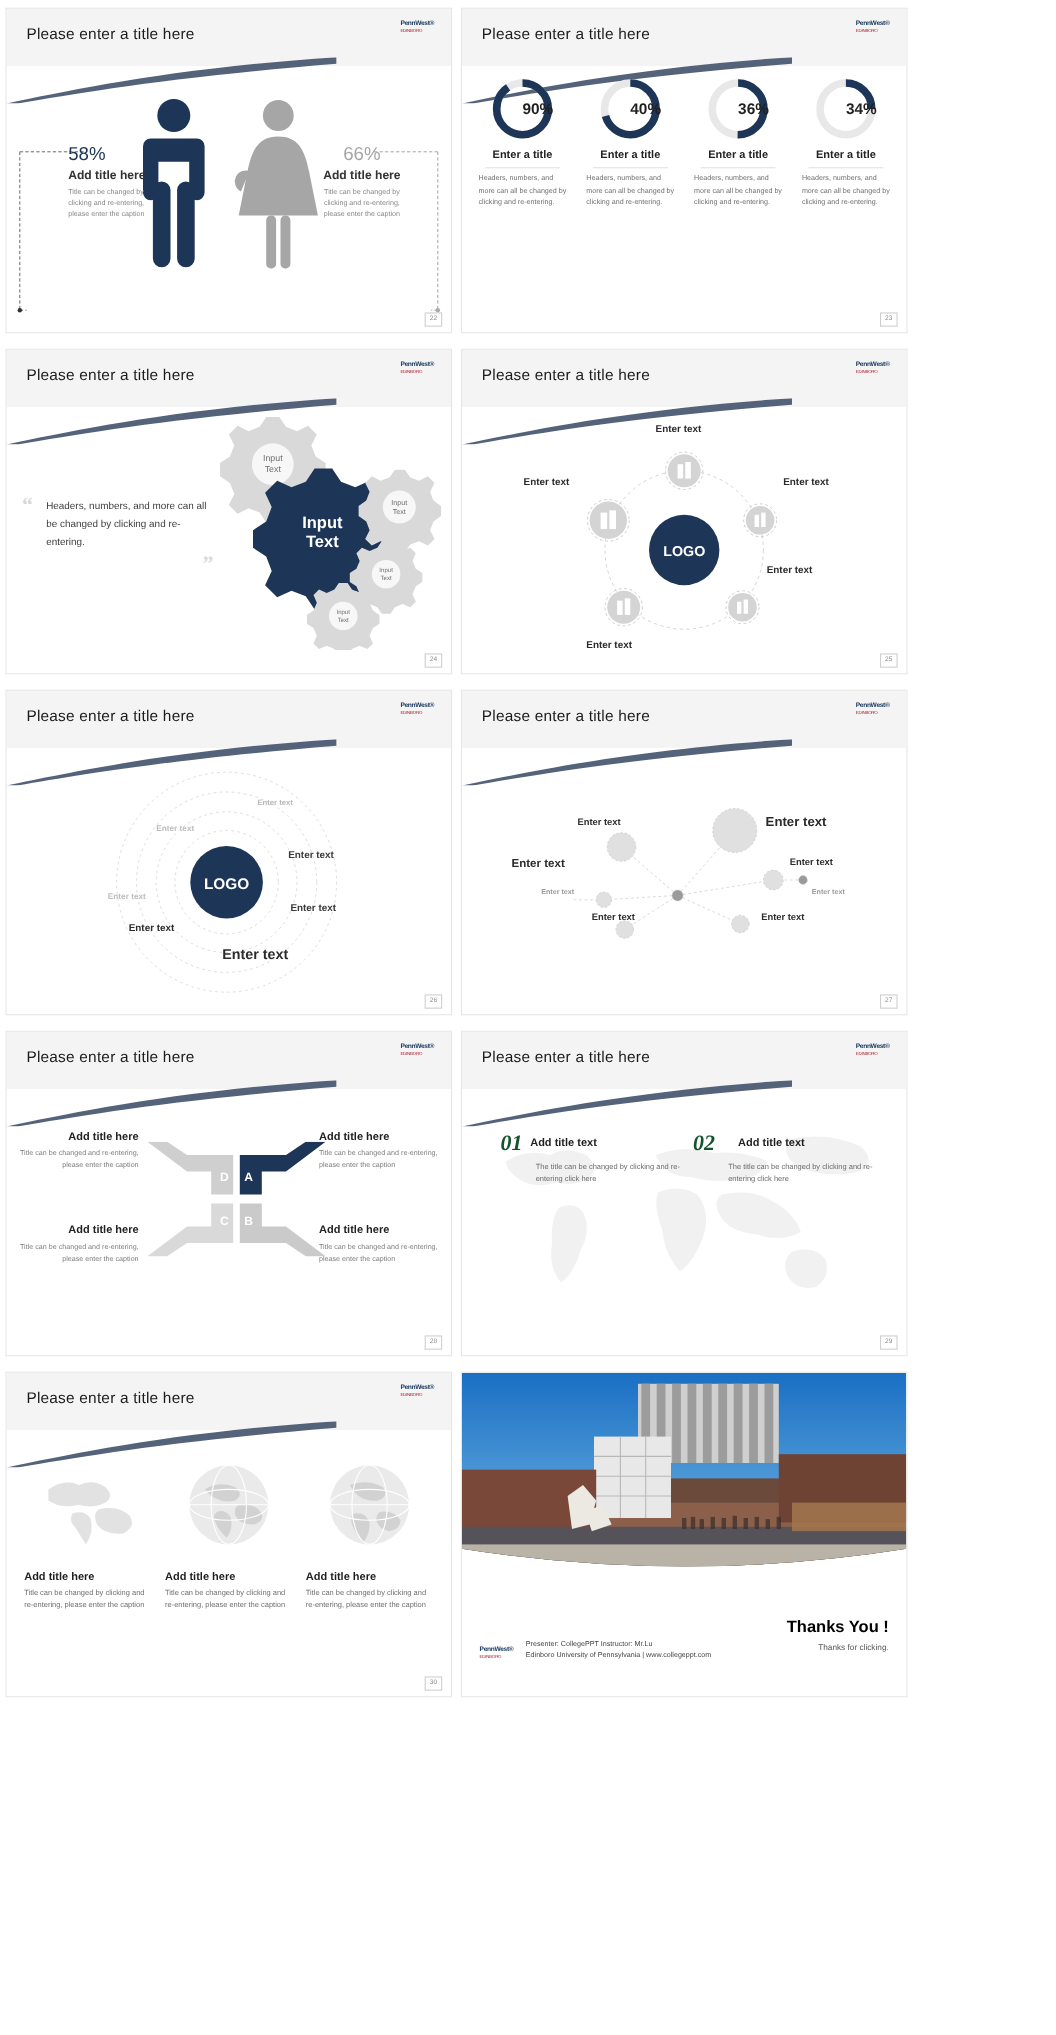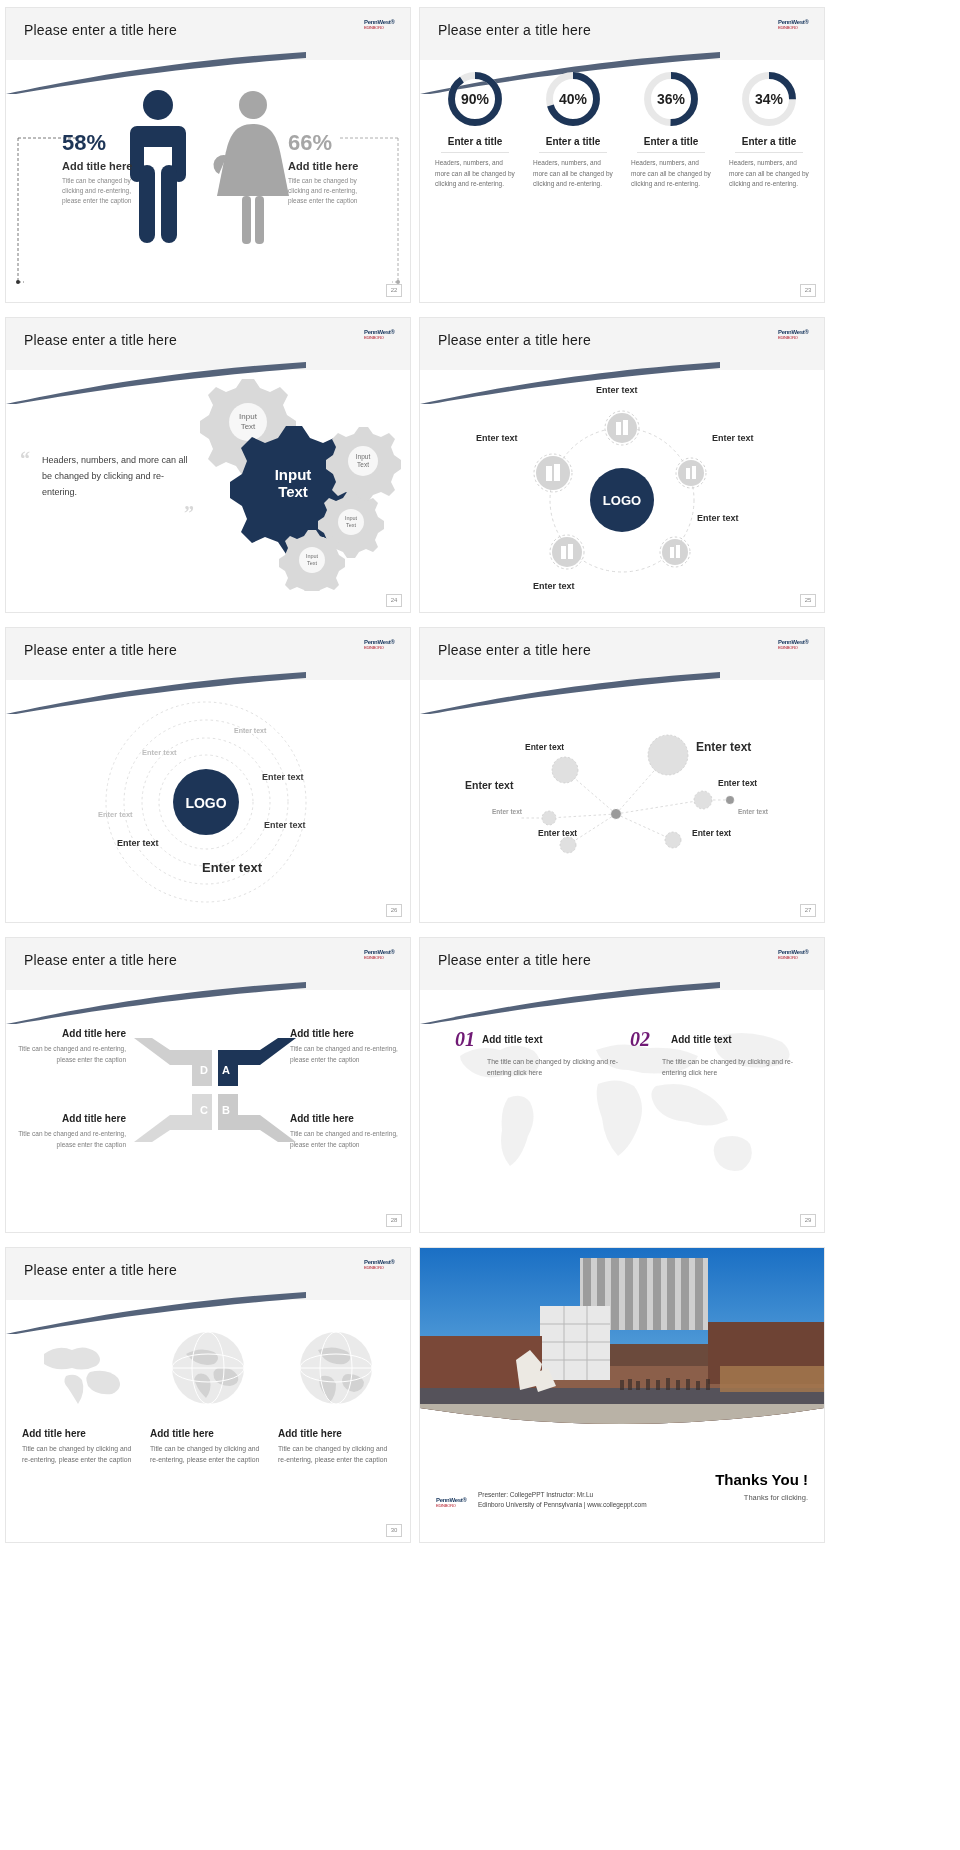--- a/index.html
+++ b/index.html
@@ -14,41 +14,41 @@
          font-family:"Liberation Sans",sans-serif;font-weight:400;letter-spacing:.2px;}
   .logo{position:absolute;right:10px;top:11px;width:36px;height:14px;}
   .logo .l1{font-size:6px;font-weight:bold;color:#17365d;letter-spacing:-.3px;line-height:6px;}
   .logo .l2{font-size:4px;color:#b01020;letter-spacing:-.2px;line-height:5px;}
   .swoosh{position:absolute;left:0;top:44px;width:300px;height:42px;overflow:hidden;}
   .pgno{position:absolute;right:8px;bottom:5px;width:14px;height:11px;border:1px solid #cfcfcf;
         font-size:6px;color:#8a8a8a;text-align:center;line-height:11px;}
   .body{position:absolute;left:0;top:62px;width:100%;height:232px;}
   .navy{color:#1d3557;}
   
-  .s22 .pct{font-size:22px;font-weight:bold;}
+  .s22 .pct{font-size:17px;font-weight:normal;}
   .s22 .ttl{font-size:11px;font-weight:bold;color:#333;margin-top:4px;}
   .s22 .cap{font-size:6.5px;color:#888;line-height:10px;margin-top:4px;}
   
   .donut-wrap{display:flex;justify-content:space-around;padding:0 6px;}
   .donut-col{width:88px;text-align:center;}
   .donut{position:relative;width:58px;height:58px;margin:0 auto;}
-  .donut .val{position:absolute;left:0;top:0;width:58px;height:58px;display:flex;
+  .donut .val{position:absolute;left:14px;top:0;width:58px;height:58px;display:flex;
      align-items:center;justify-content:center;font-size:14px;font-weight:bold;color:#1f1f1f;}
   .donut-title{font-size:10px;font-weight:bold;color:#222;margin-top:8px;}
   .donut-rule{height:1px;background:#e2e2e2;margin:5px 10px;}
   .donut-desc{font-size:6.5px;color:#6f6f6f;line-height:10.5px;text-align:left;padding:0 4px;}
   
   .quote{position:absolute;left:16px;top:78px;width:170px;font-size:9px;color:#3d3d3d;line-height:16px;}
   .qmark{position:absolute;font-size:20px;color:#d8d8d8;font-family:"Liberation Serif",serif;font-weight:bold;}
   .etxt{position:absolute;font-size:9px;color:#2b2b2b;white-space:nowrap;font-weight:bold;}
   
   .s28 .col-t{font-size:10px;font-weight:bold;color:#222;}
   .s28 .col-c{font-size:6.5px;color:#7d7d7d;line-height:11px;margin-top:4px;}
   
-  .num{font-size:20px;font-weight:bold;font-style:italic;color:#701a75;font-family:"Liberation Serif",serif;}
+  .num{font-size:20px;font-weight:bold;font-style:italic;color:#14532d;font-family:"Liberation Serif",serif;}
   .n-t{font-size:10px;font-weight:bold;color:#1f1f1f;}
   .n-c{font-size:6.8px;color:#6b6b6b;line-height:11px;margin-top:5px;}
   
   .g-t{font-size:10px;font-weight:bold;color:#1f1f1f;}
   .g-c{font-size:6.8px;color:#6f6f6f;line-height:11px;margin-top:4px;}
   
   .final{position:relative;width:404px;height:294px;background:#fff;overflow:hidden;box-shadow:0 0 0 1px #e6e6e6;}
   .thanks{position:absolute;right:16px;bottom:40px;text-align:right;}
   .thanks .t1{font-size:15px;font-weight:bold;color:#000000;}
   .thanks .t2{font-size:7.5px;color:#555;margin-top:5px;}
@@ -89,21 +89,21 @@
             <path d="M222,86 a9,9 0 0 0 -9,18 l6,-14 z"></path>
             <rect x="236" y="126" width="9" height="48" rx="4"></rect>
             <rect x="249" y="126" width="9" height="48" rx="4"></rect>
           </g>
         </svg>
         <div style="position:absolute;left:56px;top:60px;width:78px;text-align:left;">
           <div class="pct navy">58%</div>
           <div class="ttl">Add title here</div>
           <div class="cap">Title can be changed by clicking and re-entering, please enter the caption</div>
         </div>
-        <div style="position:absolute;left:282px;top:60px;width:82px;text-align:left;">
+        <div style="position:absolute;left:282px;top:60px;width:82px;text-align:center;">
           <div class="pct" style="color:#a6a6a6">66%</div>
           <div class="ttl">Add title here</div>
           <div class="cap">Title can be changed by clicking and re-entering, please enter the caption</div>
         </div>
       </div>
       <div class="pgno">22</div>
     </div>
   </div>
 
   <div></div>

